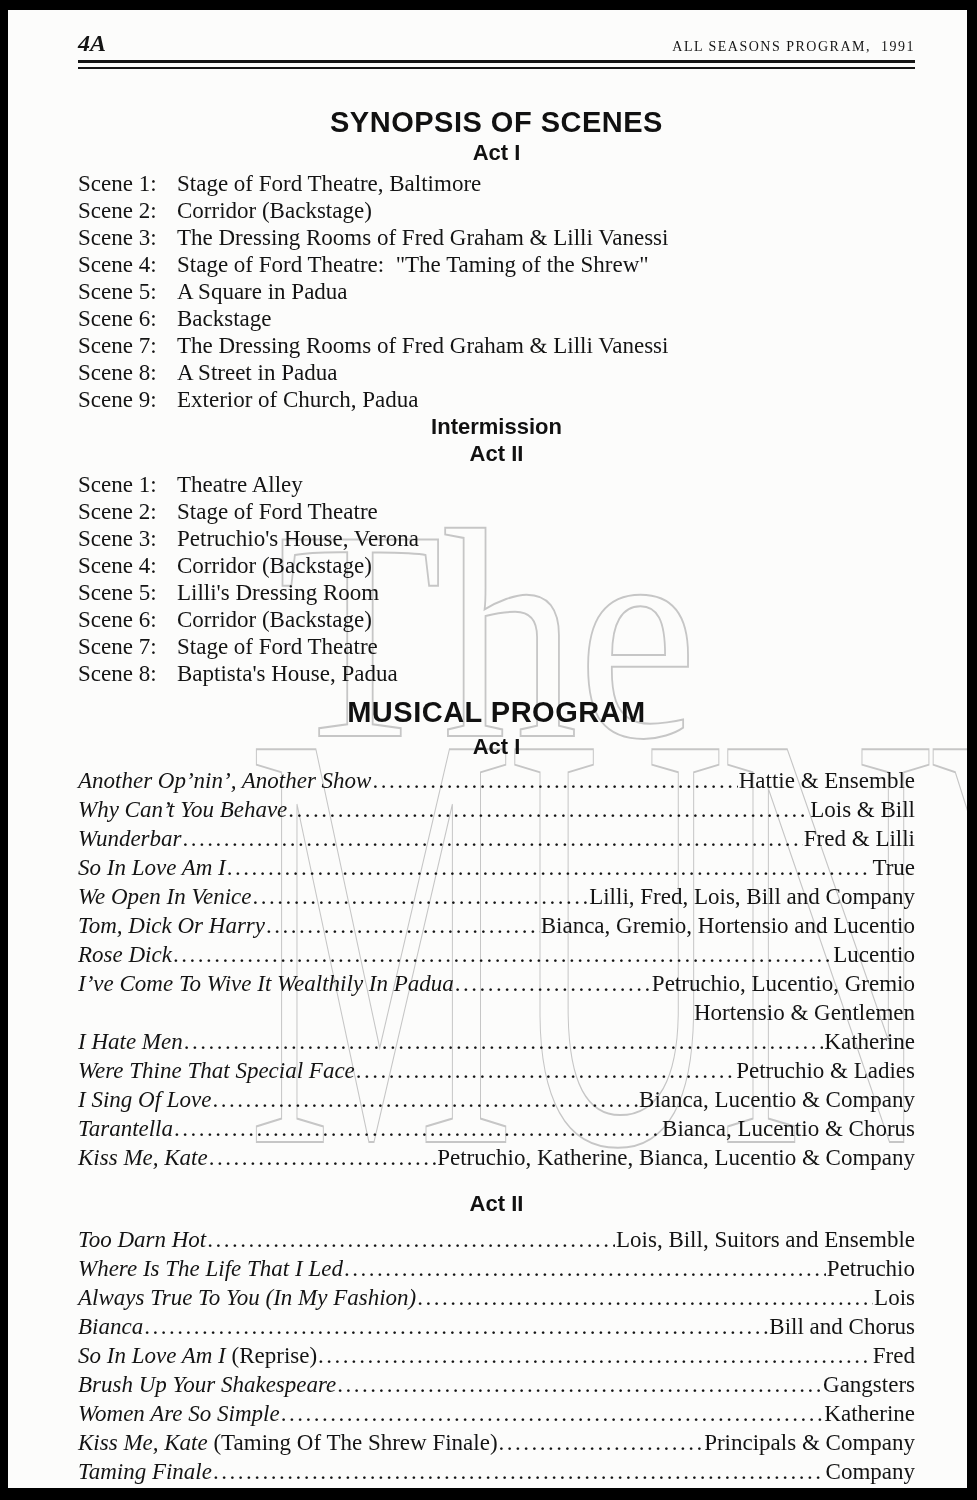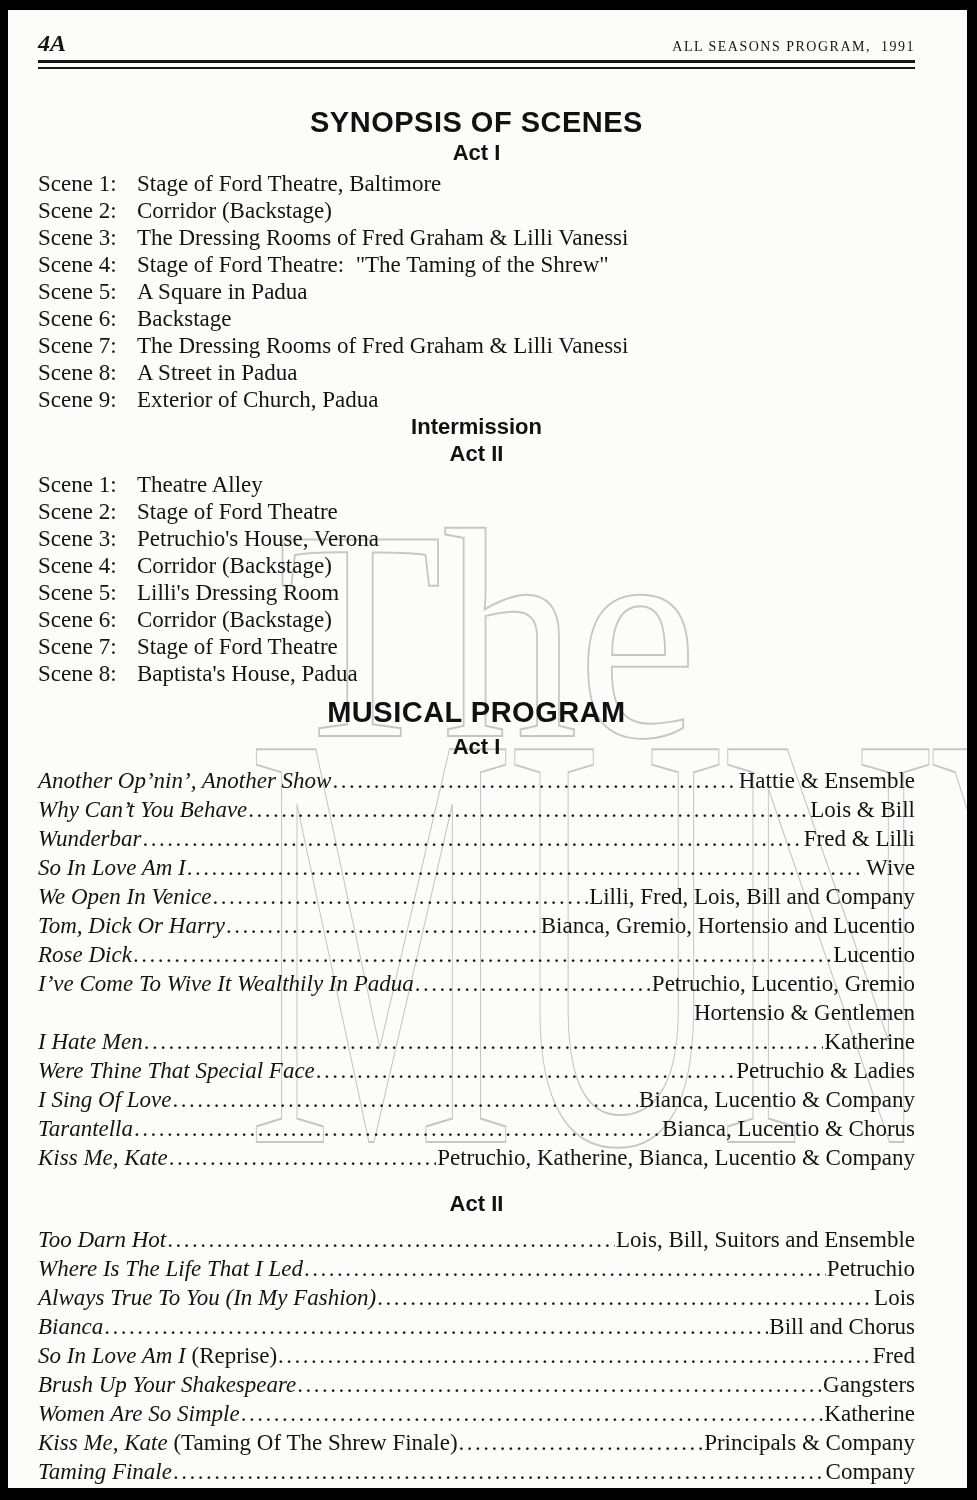--- a/index.html
+++ b/index.html
@@ -38,21 +38,21 @@
     font-size: 600px;
     line-height: 0.72;
     margin-top: -28px;
     transform: scaleX(0.5);
     letter-spacing: -12px;
   }
   
   .content {
     position: relative;
     z-index: 1;
-    padding: 20px 52px 0 30px;
+    padding: 20px 52px 0 70px;
   }
   .page-header {
     display: flex;
     justify-content: space-between;
     align-items: baseline;
   }
   .pagenum {
     font-style: italic;
     font-weight: bold;
     font-size: 24px;
@@ -181,21 +181,21 @@
           <span class="performers">Lois &amp; Bill</span>
         </div>
         <div class="song-row">
           <span class="song-title"><span class="ital">Wunderbar</span></span>
           <span class="leader"></span>
           <span class="performers">Fred &amp; Lilli</span>
         </div>
         <div class="song-row">
           <span class="song-title"><span class="ital">So In Love Am I</span></span>
           <span class="leader"></span>
-          <span class="performers">Wive</span>
+          <span class="performers">True</span>
         </div>
         <div class="song-row">
           <span class="song-title"><span class="ital">We Open In Venice</span></span>
           <span class="leader"></span>
           <span class="performers">Lilli, Fred, Lois, Bill and Company</span>
         </div>
         <div class="song-row">
           <span class="song-title"><span class="ital">Tom, Dick Or Harry</span></span>
           <span class="leader"></span>
           <span class="performers">Bianca, Gremio, Hortensio and Lucentio</span>

